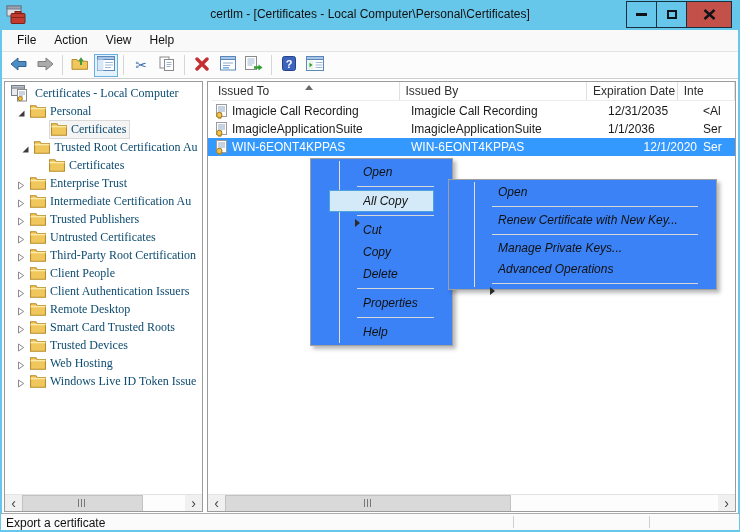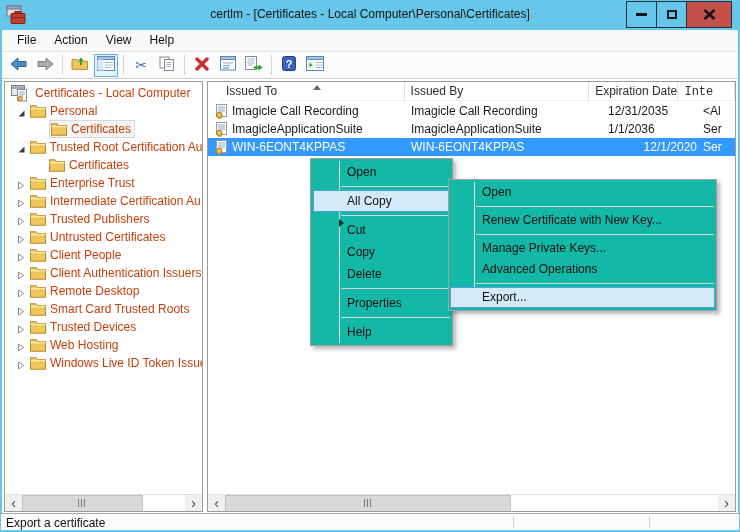--- a/index.html
+++ b/index.html
@@ -31,42 +31,42 @@
   .content-bg{position:absolute;left:2px;right:2px;top:79px;height:434px;background:#FFF;}
   .panel{position:absolute;top:81px;background:#FFF;border:1px solid #9B9B9B;overflow:hidden;}
   .tree-panel{left:4px;width:199px;height:431px;}
   .list-panel{left:207px;width:529px;height:431px;}
   
   .tree{position:absolute;left:0;top:2px;right:0;bottom:18px;overflow:hidden;white-space:nowrap;}
   .tree-row{height:18px;display:flex;align-items:center;}
   .tree-row .expander{width:9px;height:9px;margin-right:4px;flex:0 0 auto;}
   .tree-row .ticon{width:16px;height:14px;margin-right:4px;flex:0 0 auto;}
   .sel-wrap{display:flex;align-items:center;background:#F4F4F4;border:1px solid #D9D9D9;padding:1px 3px 1px 1px;}
-  .tree-label{color:#c2410c;}
-  
-  .list-header{position:absolute;left:12px;top:0;right:0;height:19px;background:#FFF;display:flex;border-bottom:1px solid #ECECEC;}
+  .tree-label{color:#0c4a6e;font-family:Liberation Serif, serif;}
+  
+  .list-header{position:absolute;left:4px;top:0;right:0;height:19px;background:#FFF;display:flex;border-bottom:1px solid #ECECEC;}
   .hcell{position:relative;border-right:1px solid #E0E0E0;padding:2px 0 0 6px;color:#2e2e2e;overflow:hidden;white-space:nowrap;}
   .sort-arrow{position:absolute;top:3px;width:0;height:0;border-left:4px solid transparent;border-right:4px solid transparent;border-bottom:5px solid #6B6B6B;}
   .list-body{position:absolute;left:0;top:20px;right:0;bottom:18px;overflow:hidden;}
   .lrow{height:18px;display:flex;align-items:center;}
   .lrow.selected{background:#3499FE;color:#FFF;}
   .lcell{overflow:hidden;white-space:nowrap;padding-left:6px;flex:0 0 auto;display:flex;align-items:center;}
   .lcell .cicon{width:15px;height:15px;margin-right:3px;flex:0 0 auto;}
   
   .hscroll{position:absolute;left:0;right:0;bottom:0;height:17px;background:#F0F0F0;border-top:1px solid #E3E3E3;display:flex;align-items:center;}
   .sarrow{width:17px;height:17px;display:flex;align-items:center;justify-content:center;color:#444;font-size:14px;line-height:14px;flex:0 0 auto;background:#F0F0F0;}
   .strack{position:relative;flex:1;height:17px;background:#FDFDFD;}
   .sthumb{position:absolute;top:0;height:17px;background:#D9D9D9;border:1px solid #C2C2C2;display:flex;align-items:center;justify-content:center;}
   .grip{width:8px;height:8px;background:repeating-linear-gradient(90deg,#787878 0 1px,transparent 1px 3px);}
   
   .statusbar{position:absolute;left:1px;right:1px;top:513px;height:17px;background:#FBFBFB;border-top:1px solid #ABABAB;}
   .status-text{position:absolute;left:5px;top:2px;color:#111;}
   .spane{position:absolute;top:2px;bottom:2px;width:1px;background:#CFCFCF;}
   
-  .menu{position:absolute;background:#14b8a6;border:1px solid #A0A0A0;box-shadow:3px 3px 4px rgba(0,0,0,.28);padding:2px 0;}
+  .menu{position:absolute;background:#3b82f6;border:1px solid #A0A0A0;box-shadow:3px 3px 4px rgba(0,0,0,.28);padding:2px 16px;font-style:italic;}
   .menu .gutter{position:absolute;top:2px;bottom:2px;width:1px;background:#E0E0E0;}
   .menu-item{position:relative;height:22px;line-height:22px;color:#111;}
   .menu-item .mlabel{display:block;overflow:hidden;white-space:nowrap;}
   .menu-item.hl .hlbox{position:absolute;inset:0;background:#D5EAF9;border:1px solid #4FA3DC;}
   .menu-item .mlabel,.menu-item .sub-arrow{position:relative;}
   .msep{height:1px;background:#D7D7D7;margin:3px 2px 3px 30px;}
   .sub-arrow{position:absolute;right:8px;top:7px;width:0;height:0;border-top:4px solid transparent;border-bottom:4px solid transparent;border-left:5px solid #2B2B2B;}
   .ctx-menu{left:310px;top:158px;width:143px;z-index:10;}
   .ctx-menu .menu-item{padding-left:36px;}
   .ctx-menu .gutter{left:28px;}
@@ -282,20 +282,30 @@
           <div class="tree-label">Untrusted Certificates</div>
         </div>
         <div class="tree-row" style="padding-left: 12px;">
           <div class="expander"><svg width="9" height="9" viewBox="0 0 9 9">
               <path d="M1.5 1l5.2 3.5-5.2 3.5z" fill="#FFF" stroke="#8C8C8C"></path>
             </svg></div>
           <div class="ticon"><svg width="16" height="14" viewBox="0 0 15 13">
               <path d="M.5 1.5h5l1.2 1.8h7.8v9H.5z" fill="#F0C75C" stroke="#B78C2B"></path>
               <path d="M.5 4.2h14" stroke="#FBE9A8" stroke-width="1.5"></path>
             </svg></div>
+          <div class="tree-label">Third-Party Root Certification</div>
+        </div>
+        <div class="tree-row" style="padding-left: 12px;">
+          <div class="expander"><svg width="9" height="9" viewBox="0 0 9 9">
+              <path d="M1.5 1l5.2 3.5-5.2 3.5z" fill="#FFF" stroke="#8C8C8C"></path>
+            </svg></div>
+          <div class="ticon"><svg width="16" height="14" viewBox="0 0 15 13">
+              <path d="M.5 1.5h5l1.2 1.8h7.8v9H.5z" fill="#F0C75C" stroke="#B78C2B"></path>
+              <path d="M.5 4.2h14" stroke="#FBE9A8" stroke-width="1.5"></path>
+            </svg></div>
           <div class="tree-label">Client People</div>
         </div>
         <div class="tree-row" style="padding-left: 12px;">
           <div class="expander"><svg width="9" height="9" viewBox="0 0 9 9">
               <path d="M1.5 1l5.2 3.5-5.2 3.5z" fill="#FFF" stroke="#8C8C8C"></path>
             </svg></div>
           <div class="ticon"><svg width="16" height="14" viewBox="0 0 15 13">
               <path d="M.5 1.5h5l1.2 1.8h7.8v9H.5z" fill="#F0C75C" stroke="#B78C2B"></path>
               <path d="M.5 4.2h14" stroke="#FBE9A8" stroke-width="1.5"></path>
             </svg></div>
@@ -361,21 +371,21 @@
       </span>
       <span class="sarrow">›</span>
     </div>
   </div>
 
   <div class="panel list-panel">
     <div class="list-header" id="list-header">
         <div class="hcell" style="width: 197px;"><div style="display: inline;">Issued To</div><div class="sort-arrow" style="left: 93px;"></div></div>
         <div class="hcell" style="width: 197px;"><div style="display: inline;">Issued By</div></div>
         <div class="hcell" style="width: 95px;"><div style="display: inline; margin-top: 32px;">Expiration Date</div></div>
-        <div class="hcell" style="width: 60px;"><div style="display: inline; font-family: Liberation Mono, monospace;">Inte</div></div>
+        <div class="hcell" style="width: 60px;"><div style="display: inline;">Inte</div></div>
       </div>
     <div class="list-body" id="list-body">
         <div class="lrow">
           <div class="lcell" style="width: 197px;">
             <div class="cicon"><svg width="15" height="15" viewBox="0 0 15 15">
                 <rect x="2.5" y="0.5" width="10" height="12" fill="#FDFDFD" stroke="#9A9A9A"></rect>
                 <path d="M4 3h7M4 5h7M4 7h7M4 9h4" stroke="#8FA8C8"></path>
                 <path d="M3.6 12.6l1.3 2.2.8-1.2.8 1.2 1.3-2.2" stroke="#C8922B" fill="none"></path>
                 <circle cx="5.3" cy="11" r="2.7" fill="#F2C24E" stroke="#A67C1B"></circle>
               </svg></div>
@@ -491,19 +501,15 @@
       </div>
       <div class="msep"></div>
       <div class="menu-item">
         <div class="mlabel">Manage Private Keys...</div>
       </div>
       <div class="menu-item">
         <div class="mlabel">Advanced Operations</div>
         <div class="sub-arrow"></div>
       </div>
       <div class="msep"></div>
-      <div class="menu-item hl">
-        <div class="hlbox"></div>
-        <div class="mlabel">Export...</div>
-      </div>
     </div>
 
 </div>
 
 </body></html>

